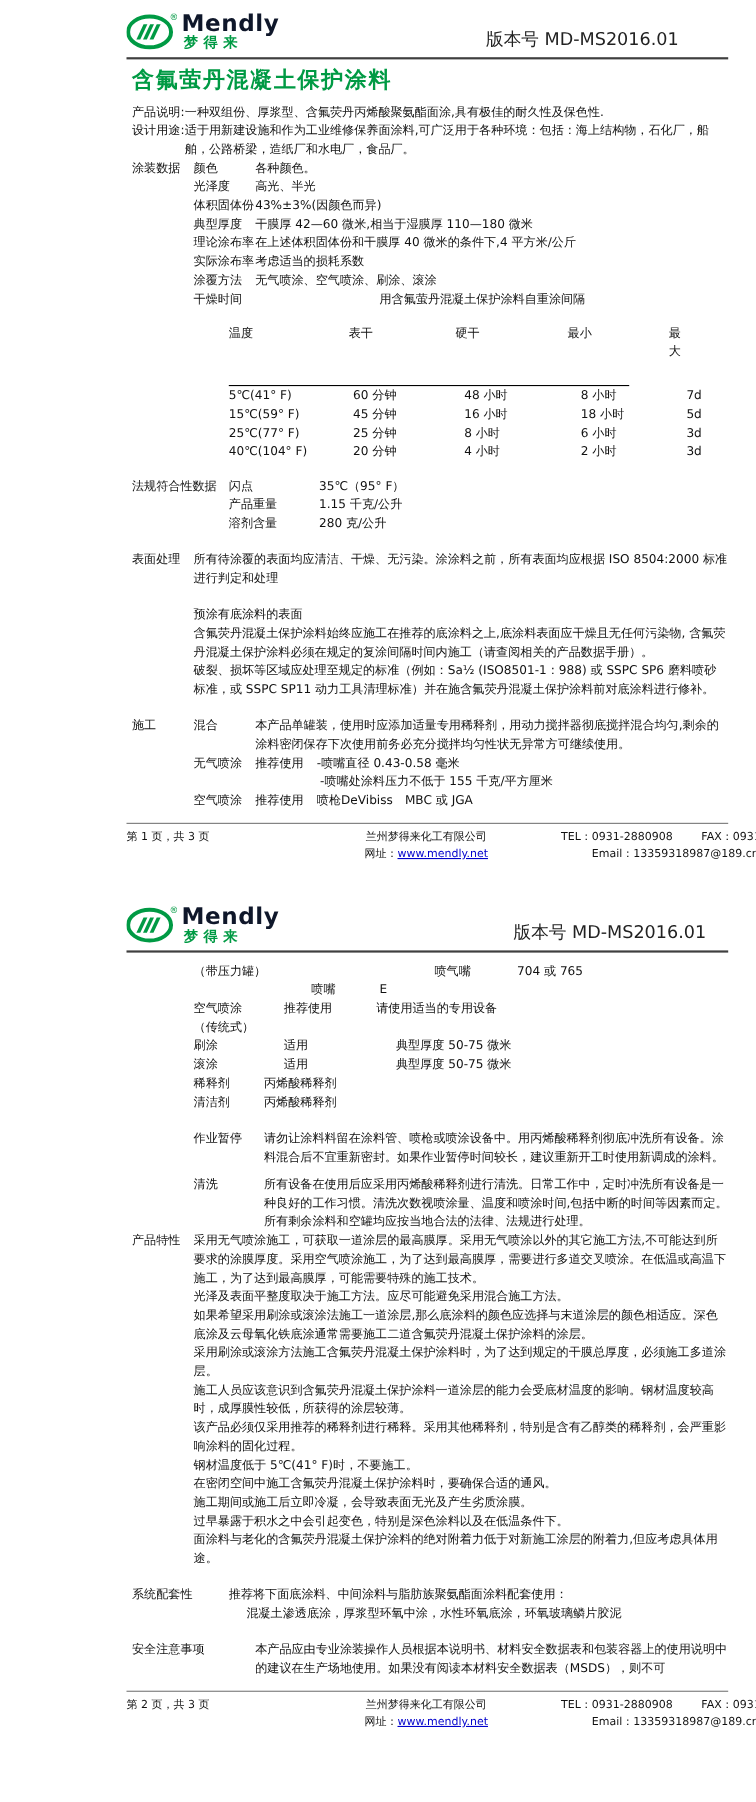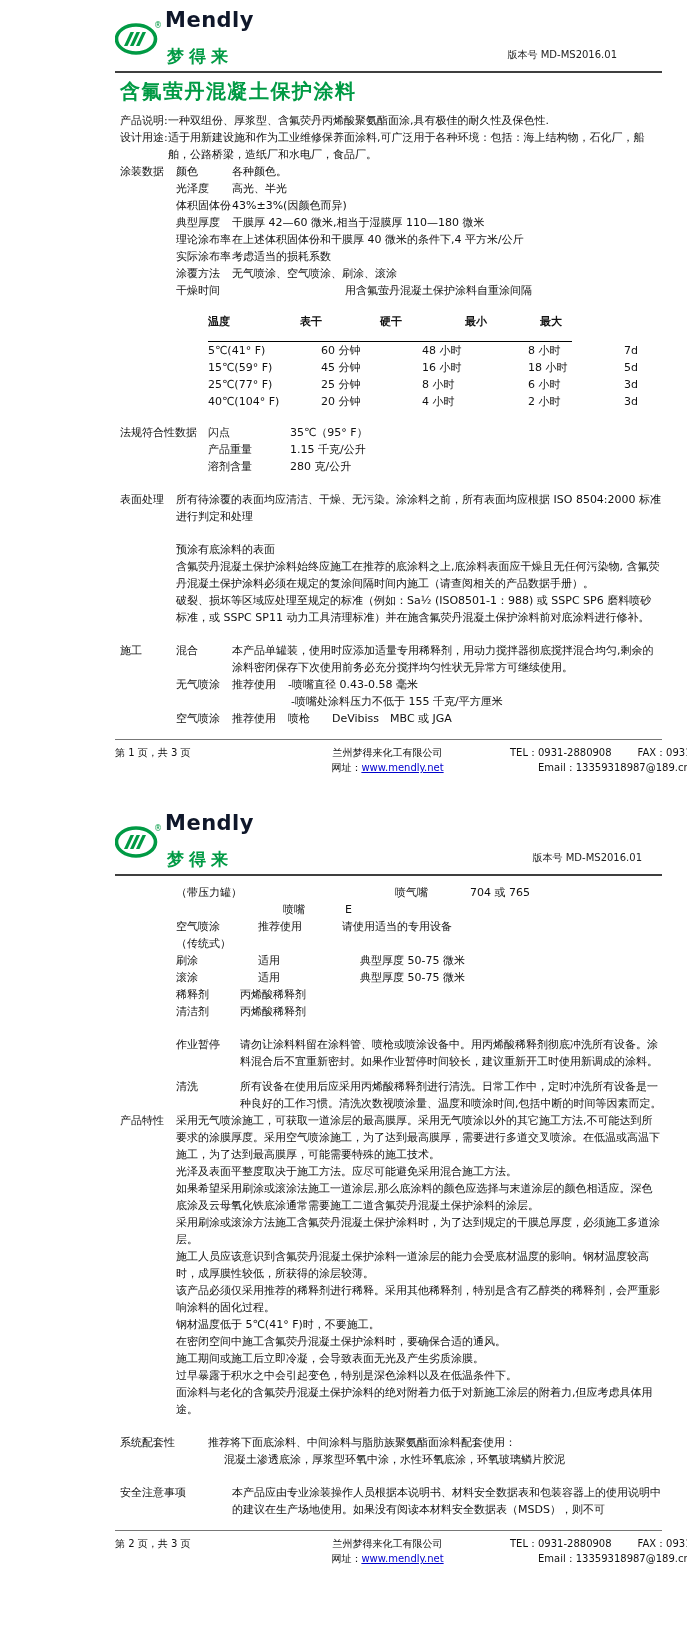--- a/index.html
+++ b/index.html
@@ -10,43 +10,43 @@
     -webkit-font-smoothing:antialiased;
   }
   .page{position:relative;width:687px;background:#fff;}
 
   
   .hdr{margin:0 25px 0 115px;padding:10px 0 6px 0;border-bottom:2px solid #3f3f3f;
        display:flex;justify-content:space-between;align-items:flex-end;}
   .logo{display:flex;align-items:center;gap:4px;}
   .logo-text{display:flex;flex-direction:column;line-height:1;}
   .logo-en{color:#0f172a;font-size:21px;font-weight:bold;letter-spacing:0.5px;}
-  .logo-cn{color:#009a44;font-size:17px;font-weight:bold;letter-spacing:5px;margin-top:17px;padding-left:2px;}
-  .version{font-size:10px;color:#222;padding-bottom:2px;margin-right:45px;white-space:nowrap;}
+  .logo-cn{color:#009a44;font-size:13px;font-weight:bold;letter-spacing:5px;margin-top:1px;padding-left:2px;}
+  .version{font-size:16px;color:#222;padding-bottom:2px;margin-right:45px;white-space:nowrap;}
   .page2 .version{margin-right:20px;}
 
   
   .title{margin:10px 25px 12px 120px;color:#009a44;font-size:20px;font-weight:bold;letter-spacing:1.5px;}
 
   
   .content{margin:0 25px 0 120px;}
   .r{display:grid;}
   .b{font-weight:normal;}
   .c-desc{grid-template-columns:48px 1fr;}
   .c-main{grid-template-columns:56px 1fr;}
   .c-sub{grid-template-columns:56px 56px 1fr;}
   .c-dry{grid-template-columns:56px 169px 1fr;}
   .c-reg{grid-template-columns:88px 82px 1fr;}
   .c-spray{grid-template-columns:56px 56px 56px 1fr;}
   .gap8{margin-top:8px;} .gap14{margin-top:14px;} .gap16{margin-top:16px;}
 
   
   .drytable{margin:14px 0 6px 88px;width:364px;font-size:11px;}
-  .dt-head{display:grid;grid-template-columns:92px 80px 85px 75px 1fr;font-weight:bold;
-           border-bottom:1.5px solid #000;padding-bottom:11px;}
+  .dt-head{display:grid;grid-template-columns:92px 80px 85px 75px 1fr;font-weight:normal;
+           border-bottom:1.5px solid #000;padding-bottom:22px;gap:17px;}
   .dt-row{display:grid;grid-template-columns:92px 80px 85px 75px 1fr;gap:21px;}
   .dt-row:first-of-type{margin-top:10px;}
 
   
   .ftr{margin:12px 25px 0 115px;border-top:1px solid #777;padding-top:5px;
        display:grid;grid-template-columns:150px 245px 1fr;font-size:10px;line-height:15px;}
   .ftr .cell-c{text-align:center;}
   .ftr .cell-r{display:flex;gap:26px;white-space:nowrap;}
   .ftr .row2-c{text-align:center;}
   .ftr .row2-r{padding-left:28px;white-space:nowrap;}
@@ -225,21 +225,21 @@
       <span>
         <span style="display:block">-喷嘴直径 0.43-0.58 毫米</span>
         <span style="display:block;padding-left:3px">-喷嘴处涂料压力不低于 155 千克/平方厘米</span>
       </span>
     </div>
 
     <div class="r c-spray">
       <span></span>
       <span class="b">空气喷涂</span>
       <span class="b">推荐使用</span>
-      <span style="display:flex;gap:22px;">
+      <span style="display:flex;">
         <span class="b">喷枪</span>
         <span>DeVibiss　MBC 或 JGA</span>
       </span>
     </div>
 
   </div>
 
   <div class="ftr">
     <span>第 1 页，共 3 页</span>
     <span class="cell-c b">兰州梦得来化工有限公司</span>
@@ -331,20 +331,21 @@
       <span></span>
       <span class="b">作业暂停</span>
       <span>请勿让涂料料留在涂料管、喷枪或喷涂设备中。用丙烯酸稀释剂彻底冲洗所有设备。涂料混合后不宜重新密封。如果作业暂停时间较长，建议重新开工时使用新调成的涂料。</span>
     </div>
 
     <div class="r c2-sub gap8">
       <span></span>
       <span class="b">清洗</span>
       <span>
         <span style="display:block">所有设备在使用后应采用丙烯酸稀释剂进行清洗。日常工作中，定时冲洗所有设备是一种良好的工作习惯。清洗次数视喷涂量、温度和喷涂时间,包括中断的时间等因素而定。</span>
+        <span style="display:block">所有剩余涂料和空罐均应按当地合法的法律、法规进行处理。</span>
       </span>
     </div>
 
     <div class="r c2-feat">
       <span class="b">产品特性</span>
       <span class="feat">
         <p>采用无气喷涂施工，可获取一道涂层的最高膜厚。采用无气喷涂以外的其它施工方法,不可能达到所要求的涂膜厚度。采用空气喷涂施工，为了达到最高膜厚，需要进行多道交叉喷涂。在低温或高温下施工，为了达到最高膜厚，可能需要特殊的施工技术。</p>
         <p>光泽及表面平整度取决于施工方法。应尽可能避免采用混合施工方法。</p>
         <p>如果希望采用刷涂或滚涂法施工一道涂层,那么底涂料的颜色应选择与末道涂层的颜色相适应。深色底涂及云母氧化铁底涂通常需要施工二道含氟荧丹混凝土保护涂料的涂层。</p>
         <p>采用刷涂或滚涂方法施工含氟荧丹混凝土保护涂料时，为了达到规定的干膜总厚度，必须施工多道涂层。</p>

